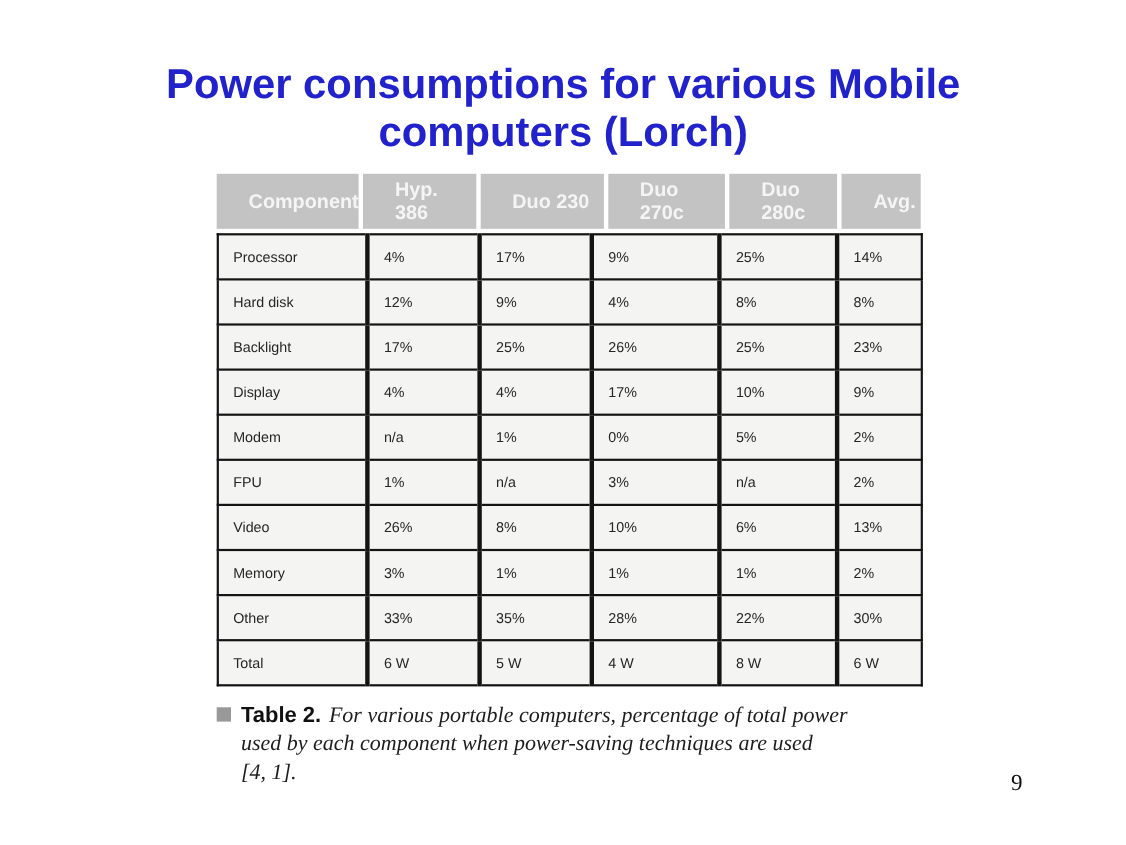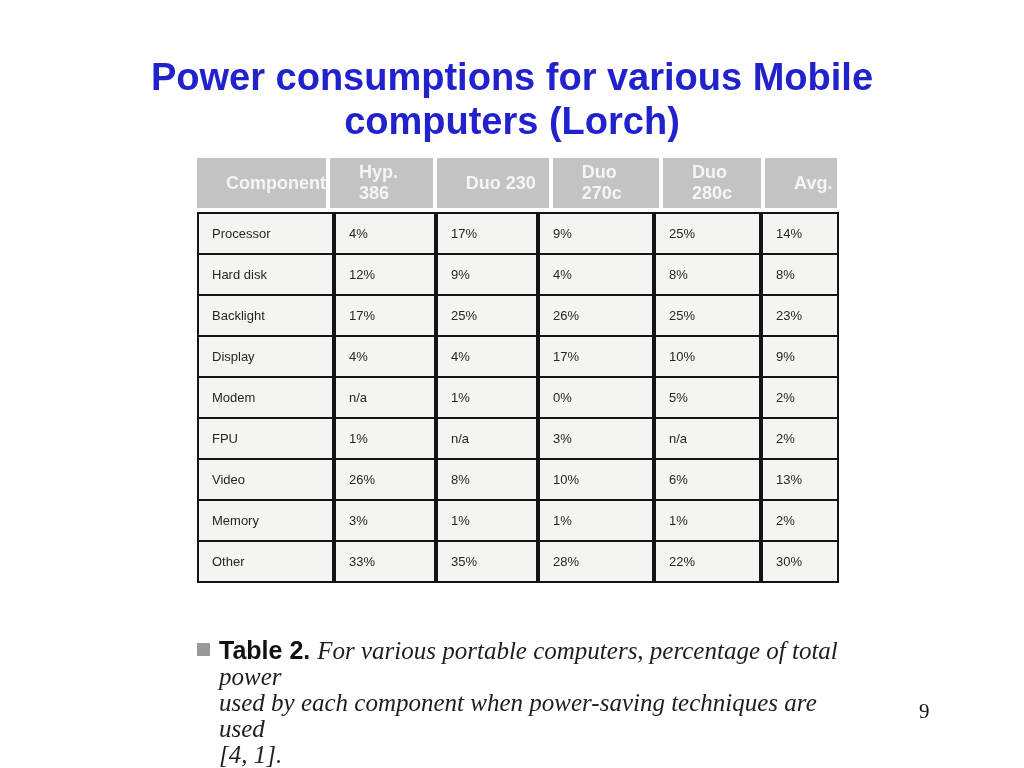--- a/index.html
+++ b/index.html
@@ -82,21 +82,21 @@
   }
   .caption-bullet{
     flex:0 0 13px;
     width:13px;height:13px;
     margin-top:6px;
     background:var(--bullet-gray);
   }
   .caption-body{
     font-family:"Liberation Serif",serif;
     font-style:italic;
-    font-size:25px;
+    font-size:20px;
     line-height:26px;
     color:#1d1d1d;
   }
   .caption-label{
     font-family:"Liberation Sans",sans-serif;
     font-style:normal;
     font-weight:700;
     margin-right:7px;
     color:#111;
   }
@@ -201,20 +201,28 @@
           <td>2%</td>
         </tr>
         <tr>
           <td>Other</td>
           <td>33%</td>
           <td>35%</td>
           <td>28%</td>
           <td>22%</td>
           <td>30%</td>
         </tr>
+        <tr>
+          <td>Total</td>
+          <td>6 W</td>
+          <td>5 W</td>
+          <td>4 W</td>
+          <td>8 W</td>
+          <td>6 W</td>
+        </tr>
       </tbody>
   </table>
 </div>
 
 <div class="caption">
   <div class="caption-bullet"></div>
   <div class="caption-body">
     <div><span class="caption-label">Table 2.</span><span>For various portable computers, percentage of total power</span></div>
     <div>used by each component when power-saving techniques are used</div>
     <div>[4, 1].</div>

